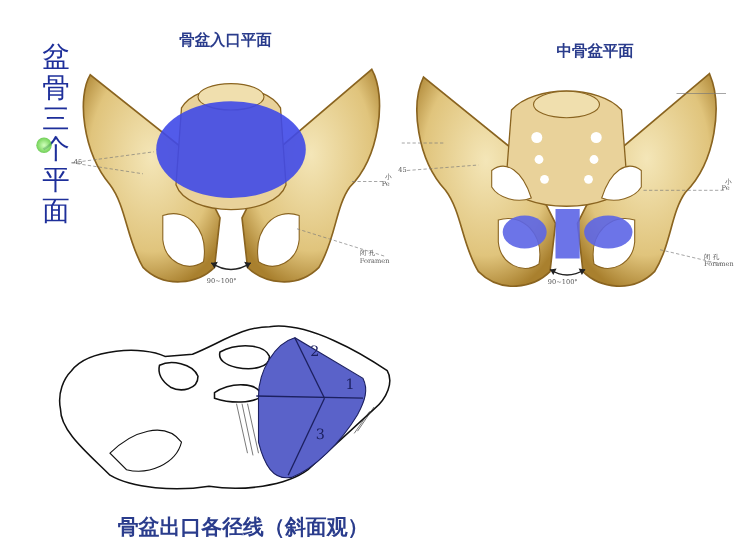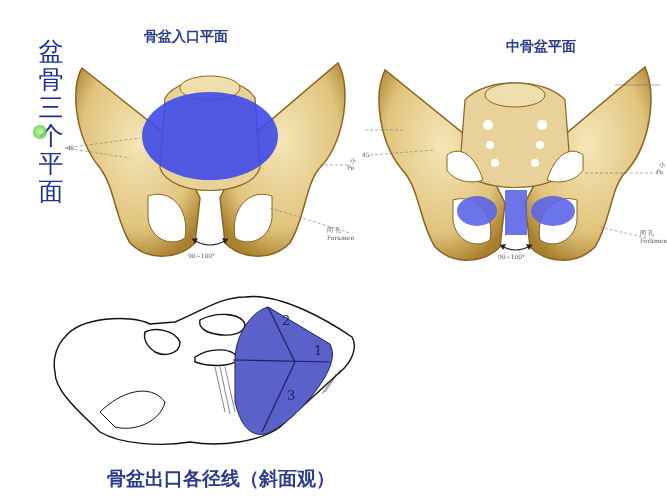--- a/index.html
+++ b/index.html
@@ -18,21 +18,21 @@
 <div class="abs vtitle">
   <span>盆</span>
   <span>骨</span>
   <span>三</span>
   <span>个</span>
   <span>平</span>
   <span>面</span>
 </div>
 <div class="abs cursor"></div>
 
-<div class="abs cap" style="left:144px;top:28px;">骨盆入口平面</div>
+<div class="abs cap" style="left:163px;top:28px;">骨盆入口平面</div>
 
 <div class="abs cap" style="left:506px;top:38px;">中骨盆平面</div>
 
 <svg style="left:60px;top:48px;" width="300" height="225" viewBox="0 0 300 225">
   <defs>
     <radialGradient id="bone1" cx="50%" cy="40%" r="65%">
       <stop offset="0%" stop-color="#f4e6b8"></stop>
         <stop offset="70%" stop-color="#e0c47c"></stop>
         <stop offset="100%" stop-color="#a9802e"></stop>
     </radialGradient>

